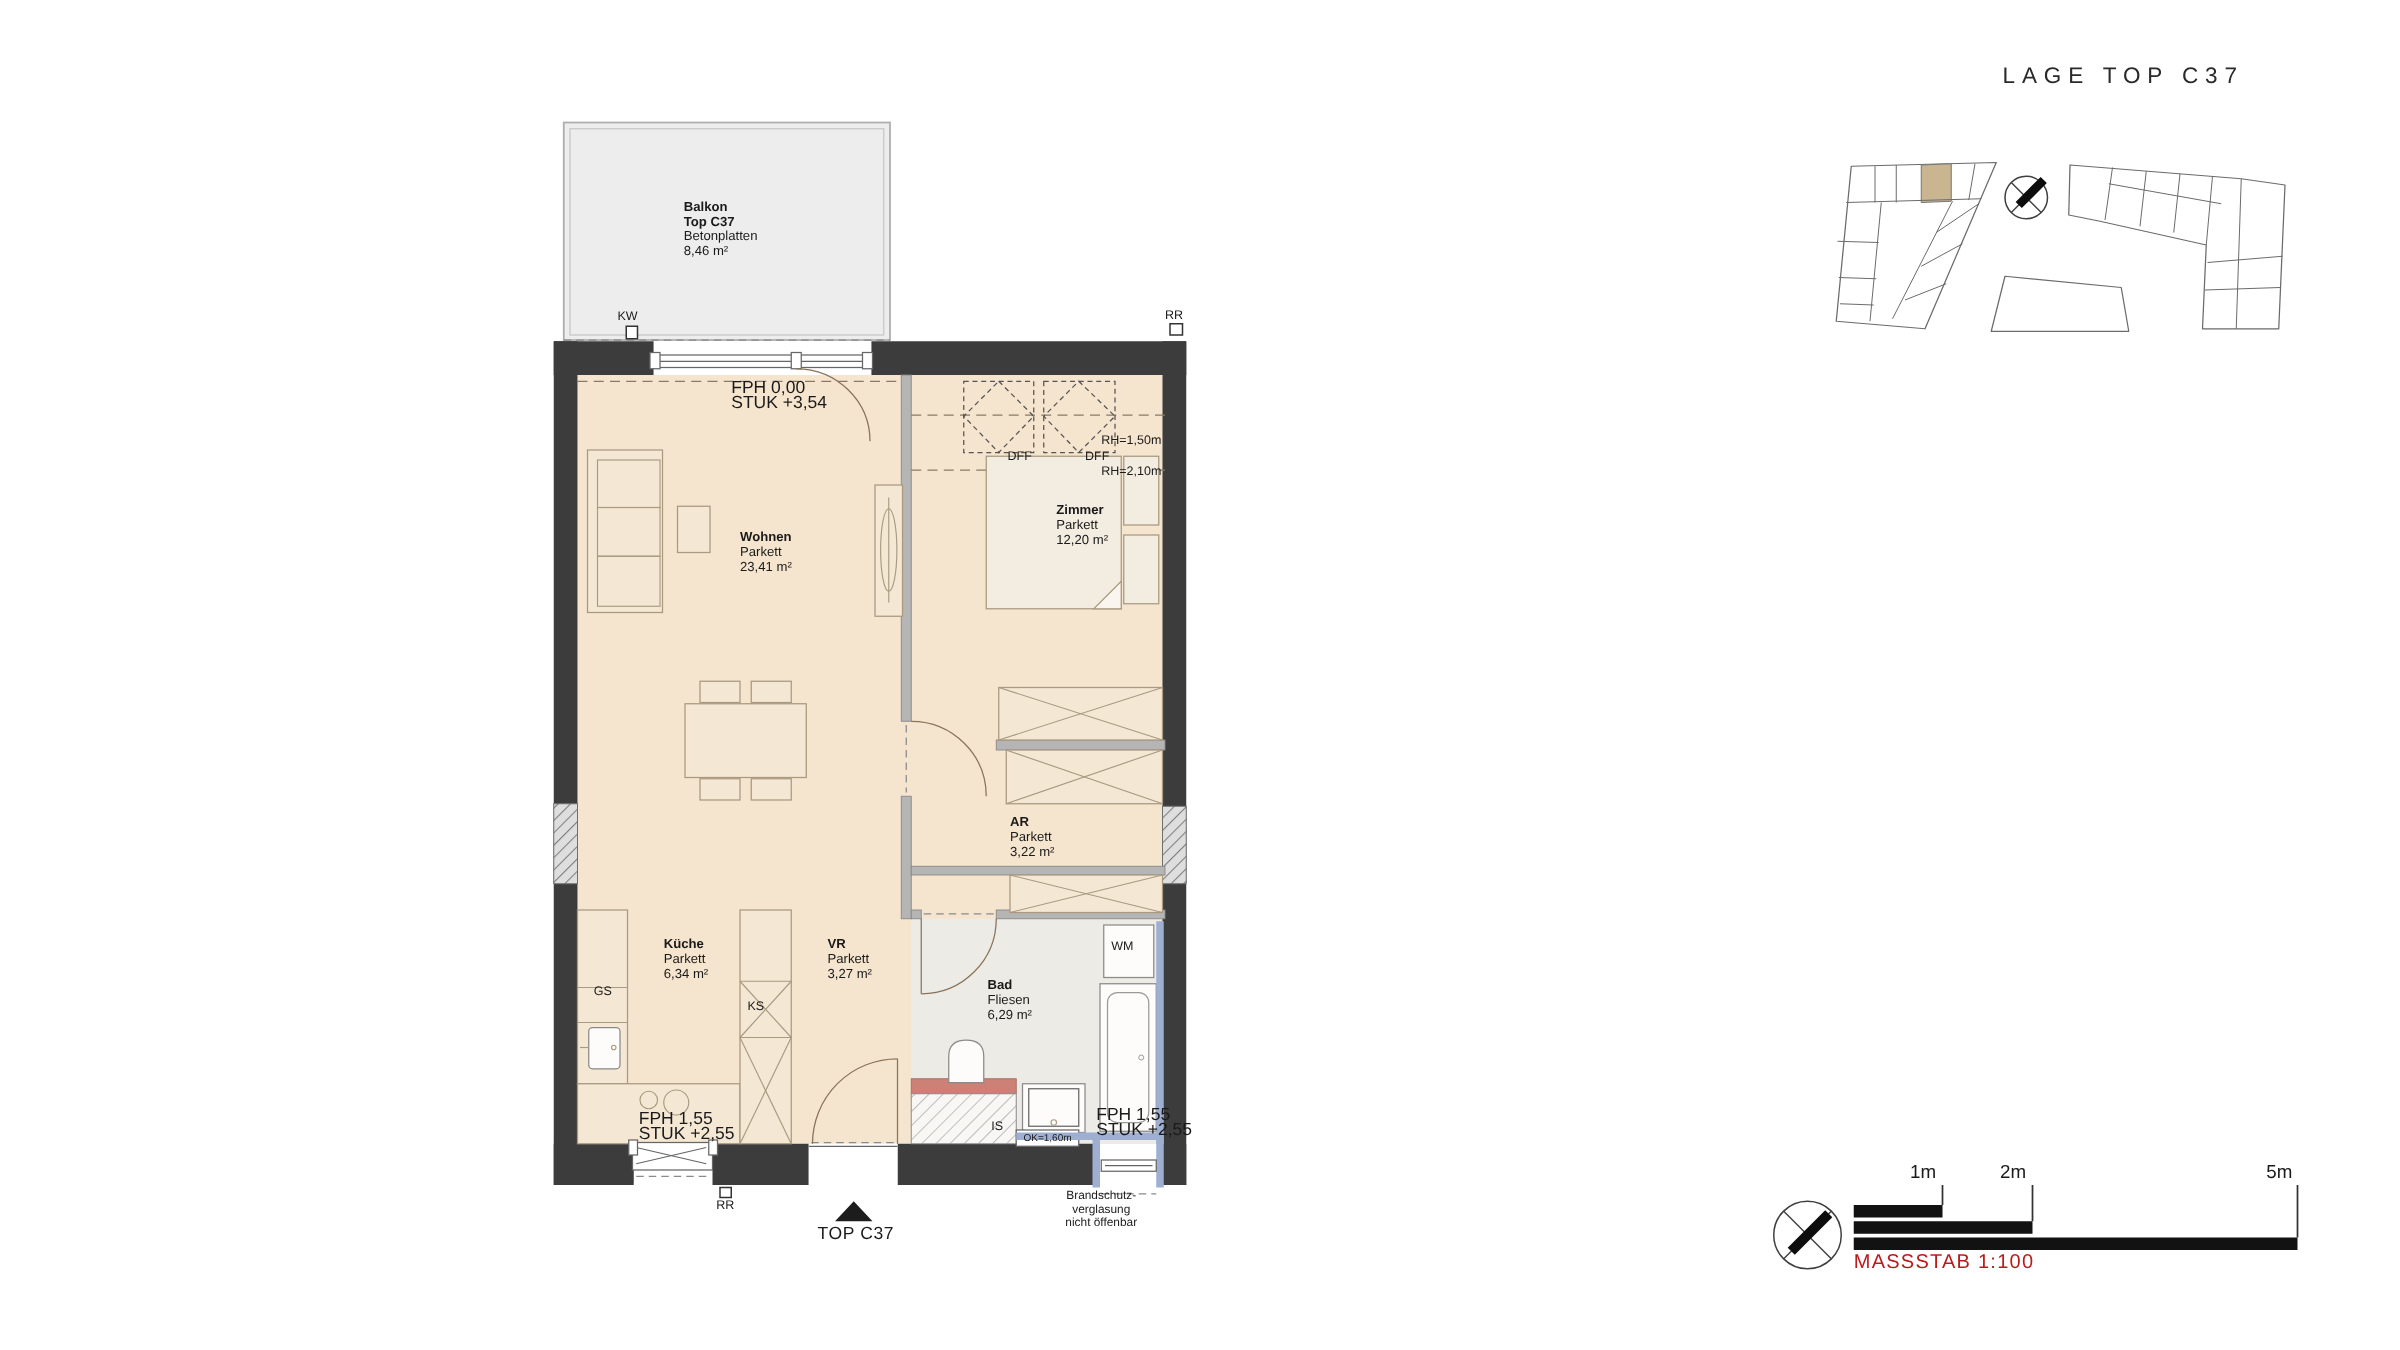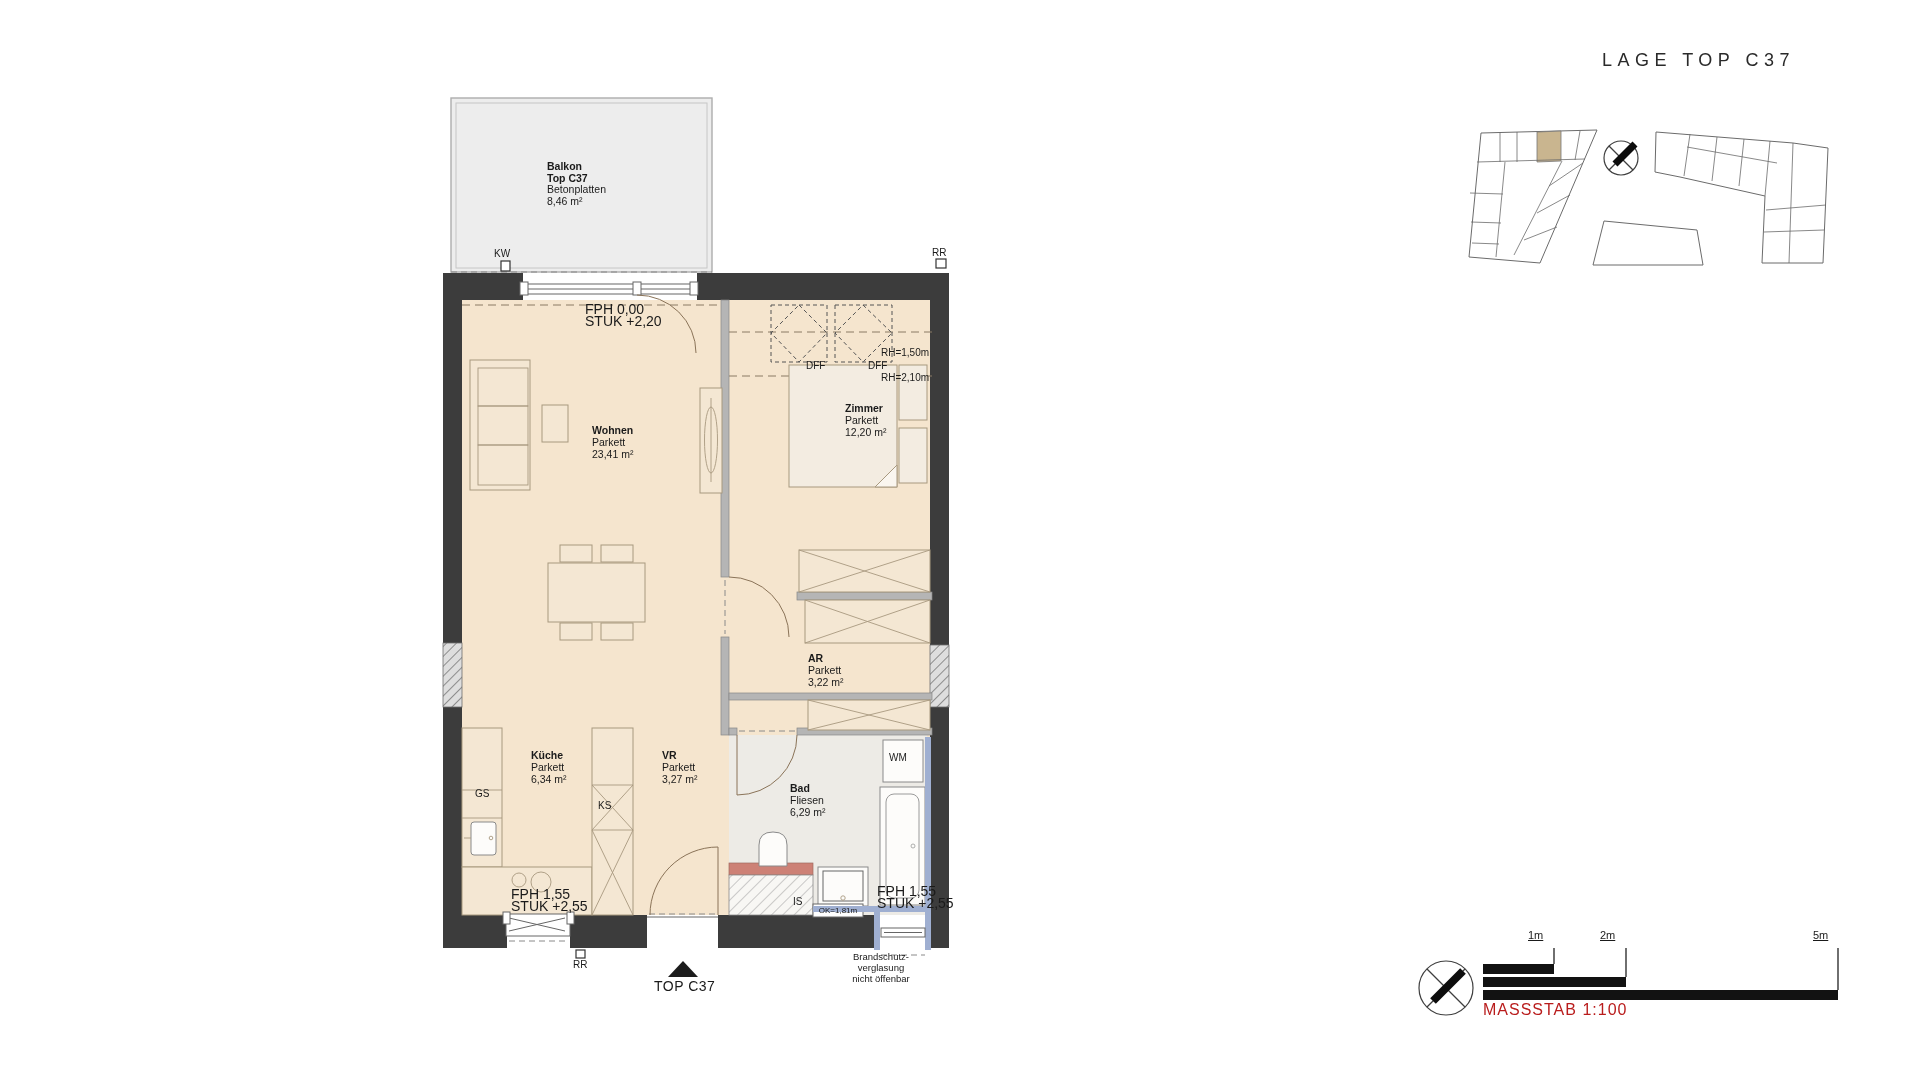--- a/index.html
+++ b/index.html
@@ -11,21 +11,21 @@
   .room{font-size:10.5px;line-height:12px;}
   .room .rn{font-weight:bold;}
   .blk-b{font-weight:bold;}
   .small{font-size:10px;line-height:11px;}
   .two{font-size:14px;line-height:12px;}
   .balk{font-size:10.5px;line-height:11.5px;}
   .entr{font-size:14px;letter-spacing:.5px;}
   .fire{font-size:9.5px;line-height:10.8px;text-align:center;width:90px;}
   .oktxt{font-size:8px;line-height:12px;text-align:center;width:50px;}
   .lage{font-size:18px;letter-spacing:5.5px;color:#2a2a2a;margin-left:39px;}
-  .mlab{font-size:11px;text-decoration:underline;}
+  .mlab{font-size:15px;}
   .mstab{font-size:16px;letter-spacing:1px;color:#b91c1c;}
 
   
   .wall{fill:var(--wall);}
   .floor{fill:var(--floor);}
   .badfloor{fill:var(--bad_floor);}
   .balc{fill:var(--balcony);stroke:#adadad;stroke-width:1.4;}
   .balci{fill:none;stroke:#c6c6c6;stroke-width:1;}
   .iwall{fill:var(--interior_wall);stroke:#878787;stroke-width:.7;}
   .furn{fill:var(--furn_fill);stroke:var(--furniture_line);stroke-width:1;}
@@ -285,21 +285,21 @@
   <div class="blk-b">Top C37</div>
   <div>Betonplatten</div>
   <div>8,46 m²</div>
 </div>
 
 <div class="lbl small" style="left:494px;top:248px">KW</div>
 <div class="lbl small" style="left:932px;top:247px">RR</div>
 
 <div class="lbl two" style="left:585px;top:303px">
   <div>FPH 0,00</div>
-  <div>STUK +2,20</div>
+  <div>STUK +3,54</div>
 </div>
 
 <div class="lbl room" style="left:592px;top:424px">
   <div class="rn">Wohnen</div>
   <div>Parkett</div>
   <div>23,41 m²</div>
 </div>
 
 <div class="lbl room" style="left:845px;top:402px">
   <div class="rn">Zimmer</div>
@@ -333,21 +333,21 @@
 <div class="lbl room" style="left:790px;top:782px">
   <div class="rn">Bad</div>
   <div>Fliesen</div>
   <div>6,29 m²</div>
 </div>
 
 <div class="lbl small" style="left:475px;top:788px">GS</div>
 <div class="lbl small" style="left:598px;top:800px">KS</div>
 <div class="lbl small" style="left:889px;top:752px">WM</div>
 <div class="lbl small" style="left:793px;top:896px">IS</div>
-<div class="lbl oktxt" style="left:813px;top:905px">OK=1,81m</div>
+<div class="lbl oktxt" style="left:813px;top:905px">OK=1,60m</div>
 
 <div class="lbl two" style="left:511px;top:888px">
   <div>FPH 1,55</div>
   <div>STUK +2,55</div>
 </div>
 
 <div class="lbl two" style="left:877px;top:885px">
   <div>FPH 1,55</div>
   <div>STUK +2,55</div>
 </div>

